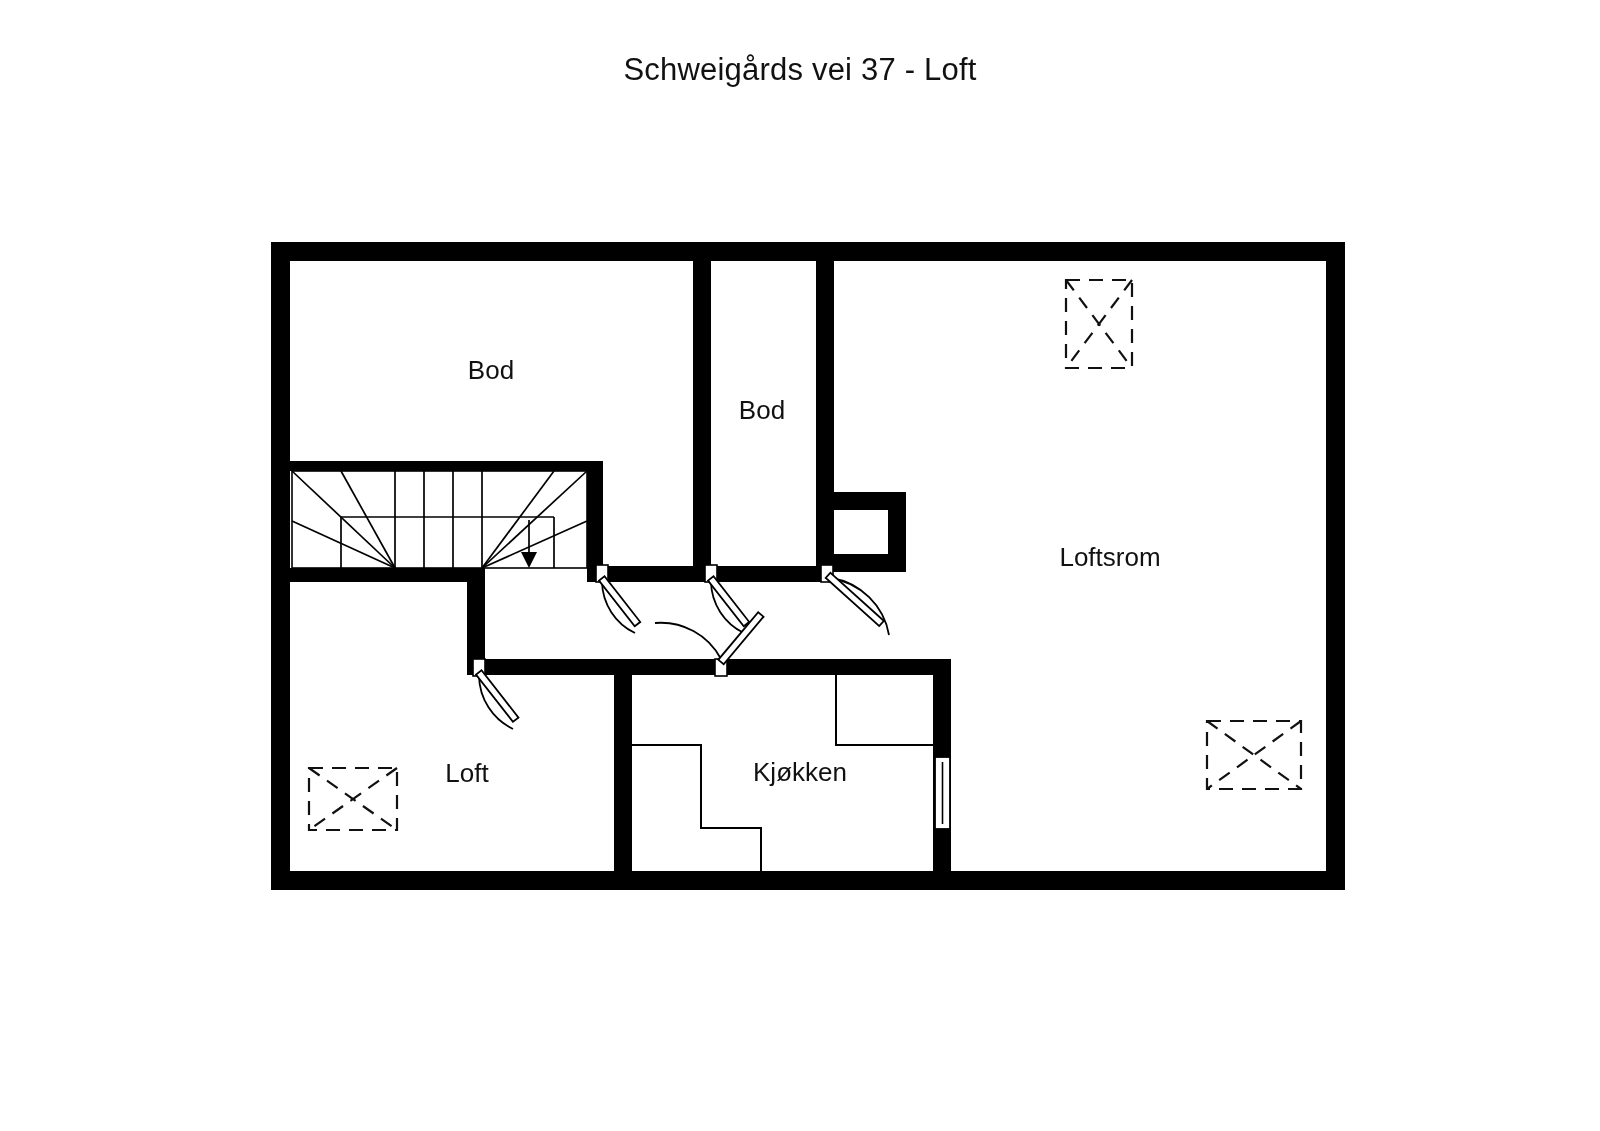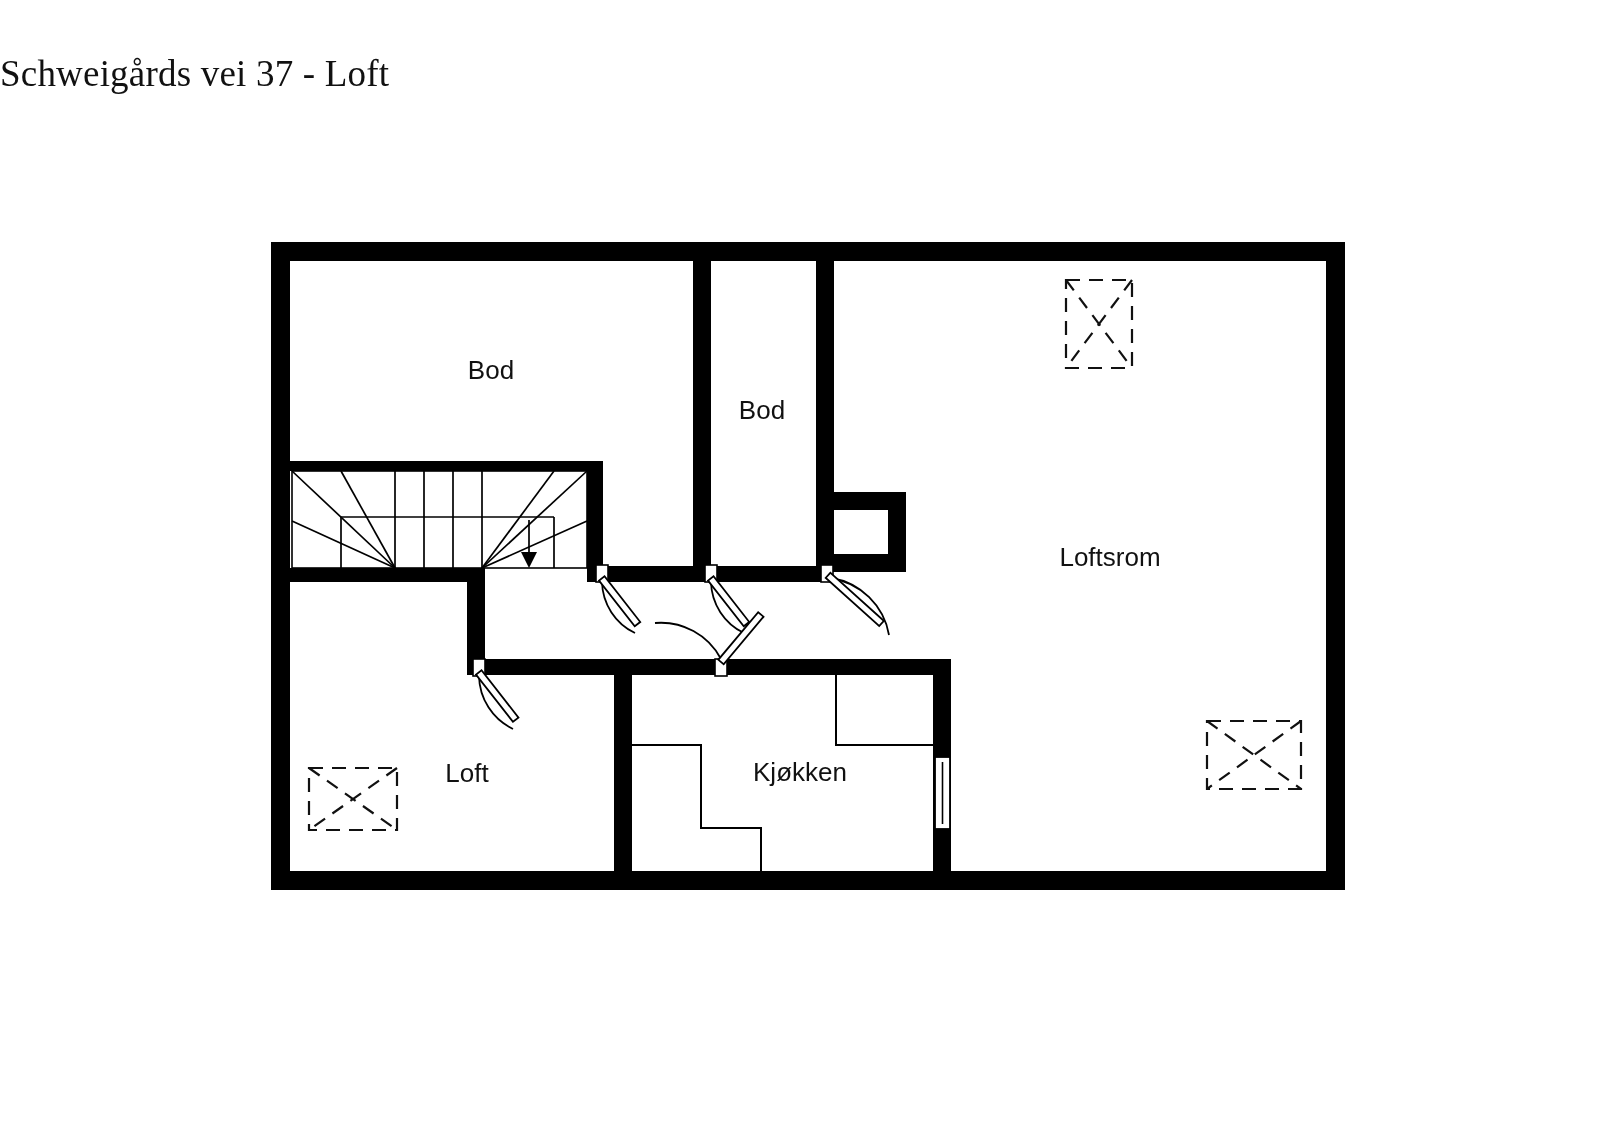--- a/index.html
+++ b/index.html
@@ -18,24 +18,25 @@
     position: relative;
     width: 1600px;
     height: 1131px;
     background: #ffffff;
   }
   #plan-title {
     position: absolute;
     left: 0;
     top: 52px;
     width: 1600px;
-    font-size: 37px;
+    text-align: center;
+    font-size: 31px;
     color: #111111;
     letter-spacing: 0.2px;
-    font-family: Liberation Serif, serif;
+    font-family: Liberation Sans, sans-serif;
     white-space: nowrap;
   }
   #plan-svg-wrap {
     position: absolute;
     left: 0;
     top: 0;
     width: 1600px;
     height: 1131px;
     padding-left: 21px;
   }

